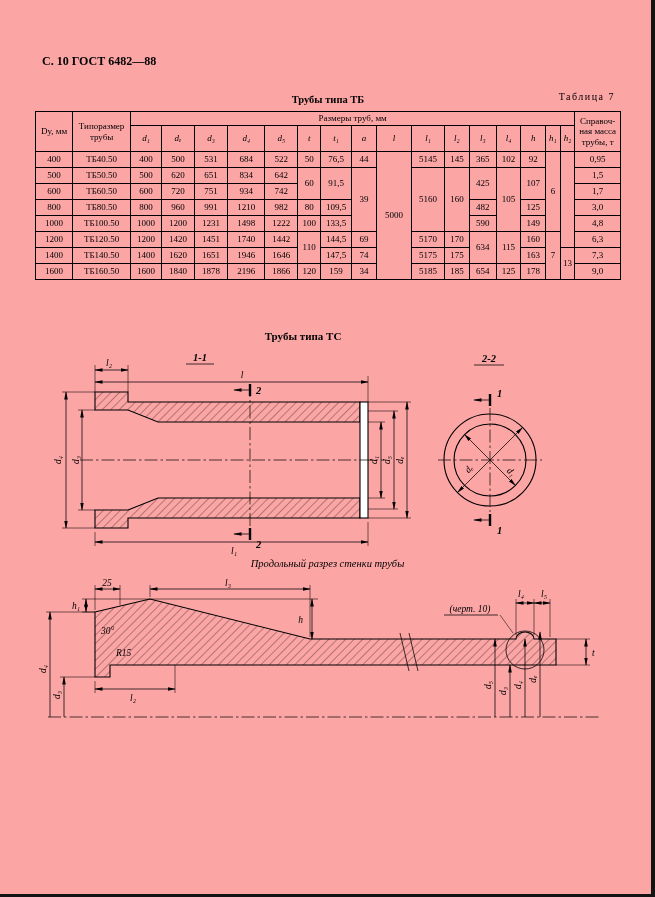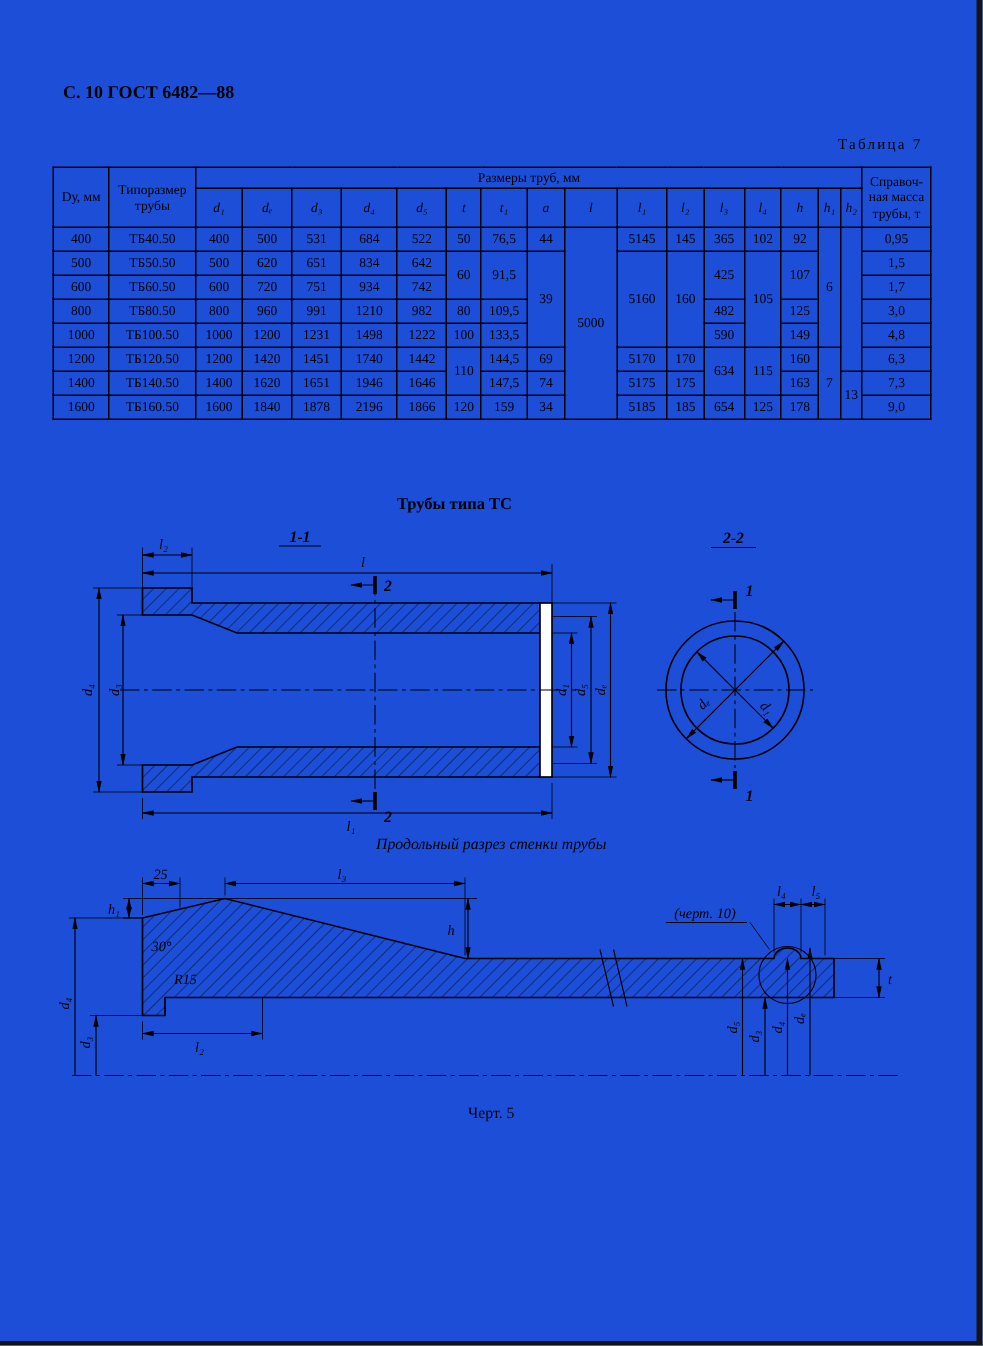--- a/index.html
+++ b/index.html
@@ -1,18 +1,18 @@
 <!DOCTYPE html>
 <html><head>
 <meta charset="utf-8">
 <style>
   * { box-sizing: border-box; }
   html,body { margin:0; padding:0; background:#888; }
   .page {
-    position:relative; width:655px; height:897px; background:#1d4ed8;
+    position:relative; width:655px; height:897px; background:#fca5a5;
     font-family:"Liberation Serif","DejaVu Serif",serif; color:#000; overflow:hidden;
   }
   .pg-header { position:absolute; left:42px; top:54px; font-weight:bold; font-size:12px; }
   .tbl-caption { position:absolute; right:40px; top:91px; font-size:10px; letter-spacing:1.5px; }
   .tbl-title { position:absolute; left:35px; top:94px; width:586px; text-align:center; font-weight:bold; font-size:10.5px; }
   table.gost { position:absolute; left:35px; top:111px; border-collapse:collapse; table-layout:fixed; width:586px; border:1.5px solid #000; }
   .gost th, .gost td {
     border:1px solid #000; font-size:9px; font-weight:normal; text-align:center;
     vertical-align:middle; padding:0 1px; line-height:1.12; overflow:hidden;
   }
@@ -41,20 +41,21 @@
   .endface { fill:#fff; stroke:#000; stroke-width:1.1; }
   .det  { stroke:#000; stroke-width:0.8; fill:none; }
 </style>
 </head>
 <body>
 
 <div class="page">
 
   <div class="pg-header">С. 10 ГОСТ 6482—88</div>
   <div class="tbl-caption">Таблица 7</div>
+  <div class="tbl-title">Трубы типа ТБ</div>
 
   <table class="gost">
     <colgroup>
       <col style="width:36px">
         <col style="width:56px">
         <col style="width:30px">
         <col style="width:32px">
       <col style="width:32px">
         <col style="width:36px">
         <col style="width:32px">
@@ -432,17 +433,16 @@
     </g>
 
     <g>
       <circle cx="525" cy="73" r="19" class="det"></circle>
       <line x1="500" y1="38" x2="513" y2="56" class="ext"></line>
       <text x="470" y="35" class="dt" text-anchor="middle">(черт. 10)</text>
       <line x1="444" y1="38" x2="498" y2="38" class="dim"></line>
     </g>
   </svg>
 
-  <div class="fig-caption">Черт. 5</div>
 
   <div class="edge-r"></div>
   <div class="edge-b"></div>
 </div>
 
 </body></html>

